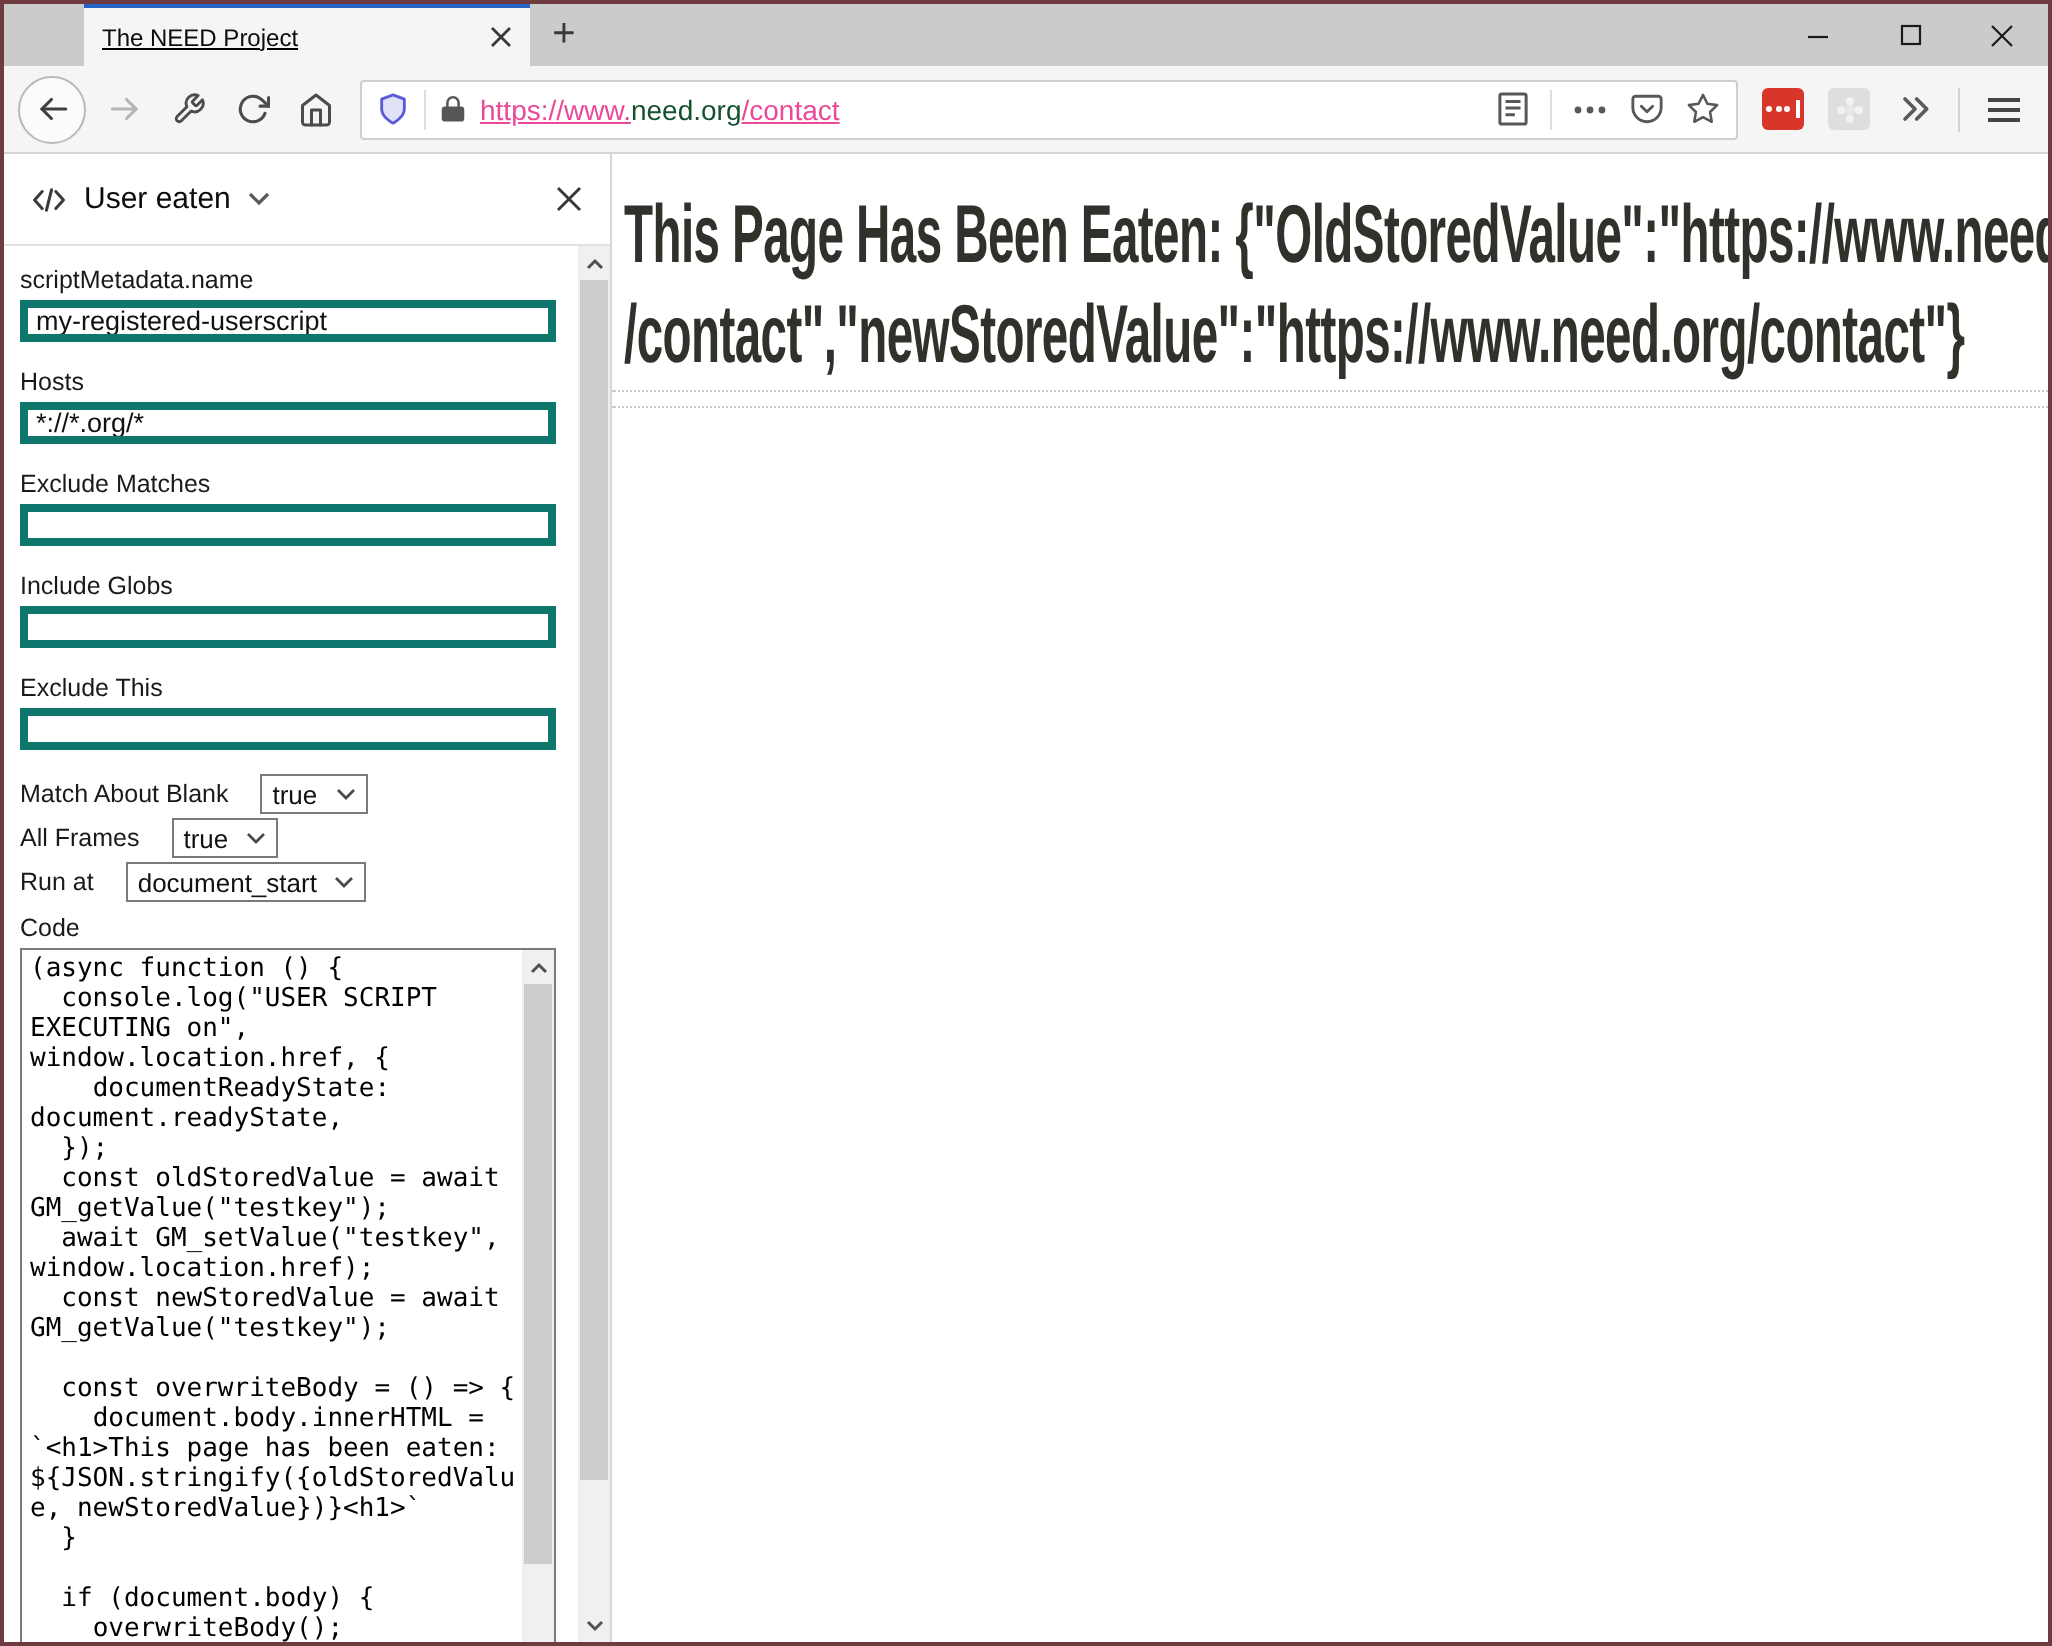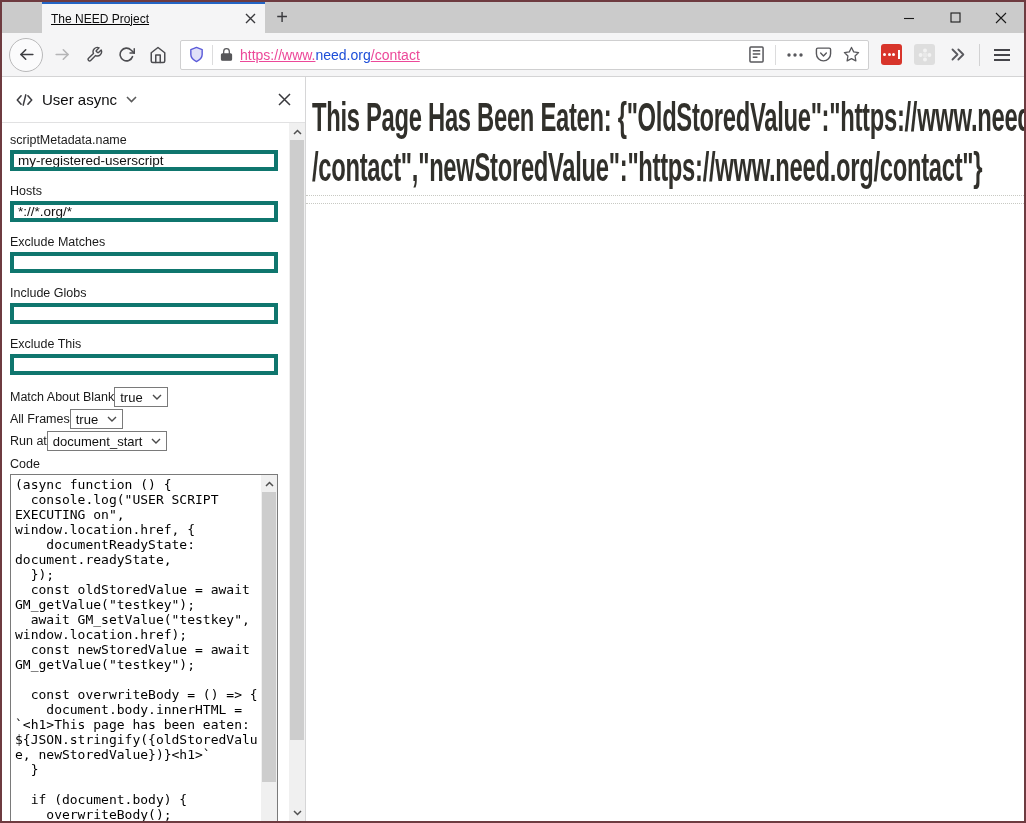--- a/index.html
+++ b/index.html
@@ -34,21 +34,21 @@
     width:34px;height:34px;border-radius:50%;border:1px solid #b9b9ba;background:#fbfbfc;
     display:flex;align-items:center;justify-content:center;margin-right:2px;
   }
   .urlbar{
     flex:1;height:30px;background:#fff;border:1px solid #cfcfd0;border-radius:2px;
     display:flex;align-items:center;margin:0 5px;padding:0 4px;min-width:0;
   }
   .u-sep{width:1px;height:20px;background:#dcdcdd;margin:0 4px;flex:0 0 auto;}
   .url-text{font-size:14px;white-space:nowrap;overflow:hidden;flex:1;margin-left:4px;}
   .url-dim{color:#ec4899;text-decoration:underline;}
-  .url-domain{color:#1d4ed8;}
+  .url-domain{color:#14532d;}
   .url-right{display:flex;align-items:center;gap:2px;}
   .searchbar{
     width:166px;height:30px;background:#fff;border:1px solid #cfcfd0;border-radius:2px;
     display:flex;align-items:center;padding:0 6px;gap:6px;margin:0 6px;flex:0 0 auto;
   }
   .searchbar input{
     border:none;outline:none;width:110px;font-size:14px;color:#3c3c3c;
     font-family:"Liberation Sans",sans-serif;background:transparent;
   }
   .searchbar input::placeholder{color:#8b8b8b;}
@@ -69,21 +69,21 @@
   .sb-title{font-size:15px;color:#0c0c0d;}
   .sb-close{margin-left:auto;}
   .sb-body{flex:1;position:relative;padding:6px 27px 0 8px;overflow:hidden;min-height:0;}
 
   .f-label{font-size:12.5px;color:#1a1a1a;margin:13px 0 3px;}
   .f-label.first{margin-top:4px;}
   .f-input{
     width:100%;height:21px;border:4px solid #0f766e;background:#fff;
     font-size:13.5px;font-family:"Liberation Sans",sans-serif;color:#111;padding:0 4px;border-radius:0;
   }
-  .f-row{display:flex;align-items:center;gap:0;margin-top:2px;font-size:12.5px;color:#1a1a1a;}
+  .f-row{display:flex;align-items:center;gap:16px;margin-top:2px;font-size:12.5px;color:#1a1a1a;}
   .f-row.gap-top{margin-top:12px;}
   .fake-select{
     border:1px solid #7a7a7a;height:20px;background:#fff;display:flex;align-items:center;
     padding:0 5px;gap:9px;font-size:13px;color:#111;
   }
 
   .codebox{margin-top:3px;border:1px solid #7a7a7a;width:100%;height:420px;position:relative;background:#fff;}
   .codebox textarea{
     width:calc(100% - 16px);height:100%;border:none;outline:none;resize:none;overflow:hidden;
     font-family:"DejaVu Sans Mono",monospace;font-size:13px;line-height:15px;color:#000;
@@ -253,21 +253,21 @@
 
   <div class="main">
 
     <div class="sidebar">
       <div class="sb-header">
         <svg width="17" height="14" viewBox="0 0 20 16" fill="none" stroke="#3c3c40" stroke-width="1.8" stroke-linecap="round" stroke-linejoin="round">
             <path d="M6 3 1.5 8 6 13"></path>
             <path d="M14 3 18.5 8 14 13"></path>
             <path d="M11.5 2 8.5 14"></path>
           </svg>
-        <span class="sb-title">User async</span>
+        <span class="sb-title">User eaten</span>
         <svg width="11" height="7" viewBox="0 0 11 7" fill="none" stroke="#5a5a5a" stroke-width="1.6">
             <polyline points="1 1 5.5 5.5 10 1"></polyline>
           </svg>
         <span class="sb-close icon-btn">
           <svg width="13" height="13" viewBox="0 0 13 13">
               <path d="M1 1 L12 12 M12 1 L1 12" stroke="#39393d" stroke-width="1.5" fill="none"></path>
             </svg>
         </span>
       </div>
 

